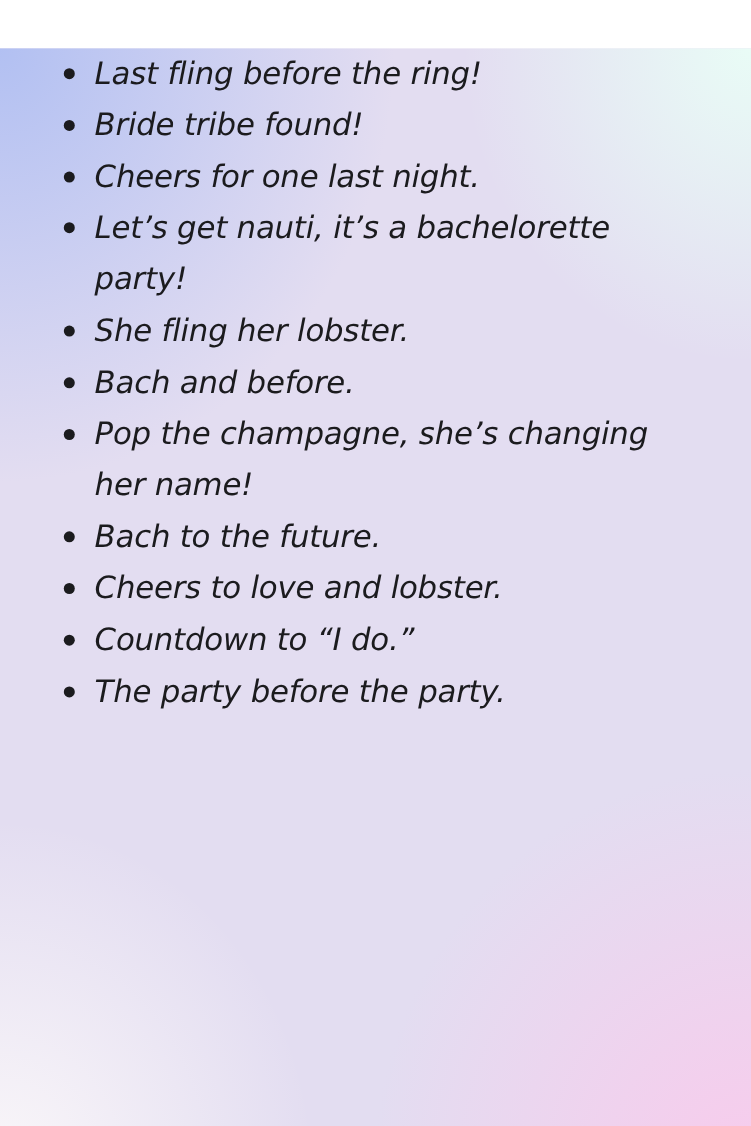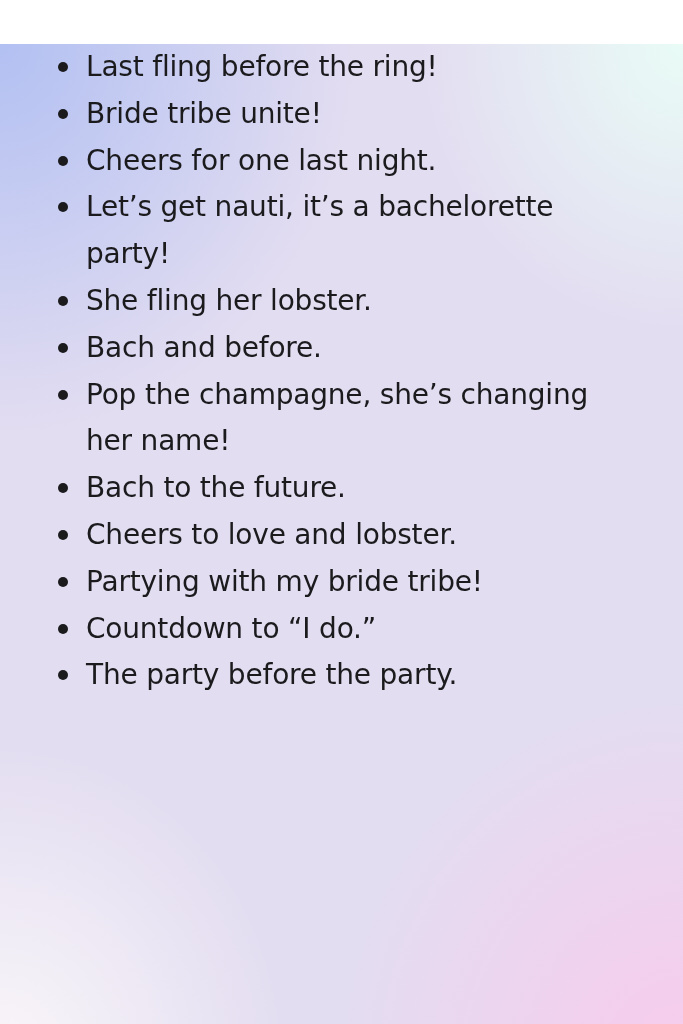--- a/index.html
+++ b/index.html
@@ -40,20 +40,21 @@
 
   ul.caption-list {
     list-style: none;
     margin-top: 44px;
     padding-left: 58px;
     padding-right: 44px;
     font-size: 28px;
     line-height: 46.8px;
     letter-spacing: -0.2px;
     color: #1b1b1e;
+    font-style: italic;
   }
 
   li.caption-item {
     display: flex;
     align-items: flex-start;
   }
 
   .bullet {
     flex: 0 0 auto;
     width: 10px;
@@ -91,21 +92,21 @@
 <div class="canvas">
 
 
   <ul class="caption-list">
     <li class="caption-item">
       <span class="bullet"></span>
       <span class="caption-text">Last fling before the ring!</span>
     </li>
     <li class="caption-item">
       <span class="bullet"></span>
-      <span class="caption-text">Bride tribe unite!</span>
+      <span class="caption-text">Bride tribe found!</span>
     </li>
     <li class="caption-item">
       <span class="bullet"></span>
       <span class="caption-text">Cheers for one last night.</span>
     </li>
     <li class="caption-item">
       <span class="bullet"></span>
       <span class="caption-text">Let’s get nauti, it’s a bachelorette party!</span>
     </li>
     <li class="caption-item">
@@ -123,24 +124,20 @@
     <li class="caption-item">
       <span class="bullet"></span>
       <span class="caption-text">Bach to the future.</span>
     </li>
     <li class="caption-item">
       <span class="bullet"></span>
       <span class="caption-text">Cheers to love and lobster.</span>
     </li>
     <li class="caption-item">
       <span class="bullet"></span>
-      <span class="caption-text">Partying with my bride tribe!</span>
-    </li>
-    <li class="caption-item">
-      <span class="bullet"></span>
       <span class="caption-text">Countdown to “I do.”</span>
     </li>
     <li class="caption-item">
       <span class="bullet"></span>
       <span class="caption-text">The party before the party.</span>
     </li>
   </ul>
 
   <div class="footer-bar">
     <span class="brand">STATUSBUZZ.IN</span>

